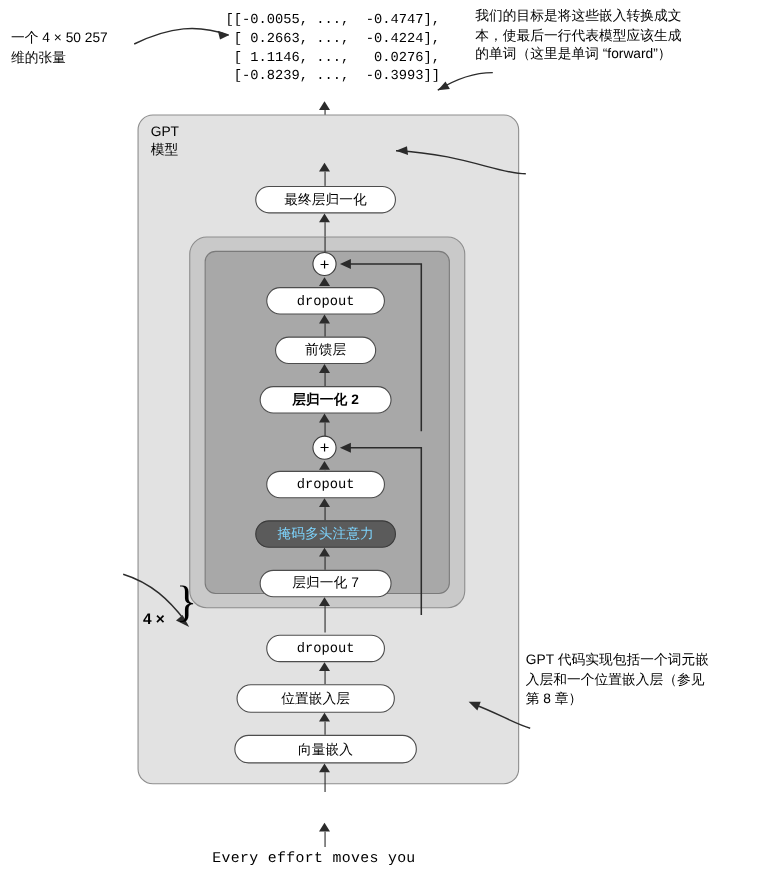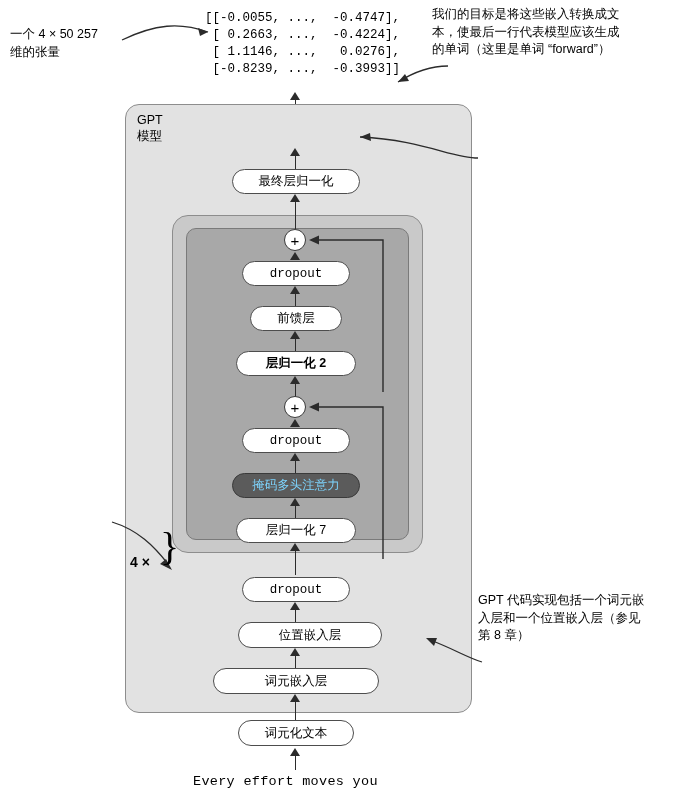--- a/index.html
+++ b/index.html
@@ -244,39 +244,38 @@
   </svg>
 
   <div class="abs repeat-num" style="left:130px; top:554px;">4 ×</div>
   <div class="abs brace" style="left:160px; top:527px;">}</div>
 
   <div class="abs node mono" style="left:242px; top:577px; width:108px; height:25px;">dropout</div>
 
   <div class="abs vline" style="left:295px; top:610px; height:12px;"></div>
   <div class="abs arrowhead-up" style="left:290px; top:602px;"></div>
 
-  <div class="abs node" style="left:238px; top:622px; width:144px; height:26px;">位置嵌入层</div>
+  <div class="abs node" style="left:215px; top:622px; width:144px; height:26px;">位置嵌入层</div>
 
   <div class="abs vline" style="left:295px; top:656px; height:12px;"></div>
   <div class="abs arrowhead-up" style="left:290px; top:648px;"></div>
 
-  <div class="abs node" style="left:213px; top:668px; width:166px; height:26px;">词元嵌入层</div>
+  <div class="abs node" style="left:213px; top:668px; width:166px; height:26px;">向量嵌入</div>
 
   <div class="abs anno" style="left:478px; top:592px; width:206px; white-space:pre-line;">GPT 代码实现包括一个词元嵌
 入层和一个位置嵌入层（参见
 第 8 章）</div>
 
   <svg class="abs" style="left:424px; top:636px;" width="62" height="32">
     <path d="M58,26 C44,22 28,12 6,4" stroke="#2b2b2b" stroke-width="1.3" fill="none"></path>
     <polygon points="2,2 13,2 10,10" fill="#2b2b2b"></polygon>
   </svg>
 
   <div class="abs vline" style="left:295px; top:702px; height:18px;"></div>
   <div class="abs arrowhead-up" style="left:290px; top:694px;"></div>
 
-  <div class="abs node" style="left:238px; top:720px; width:116px; height:26px;">词元化文本</div>
 
   <div class="abs vline" style="left:295px; top:756px; height:14px;"></div>
   <div class="abs arrowhead-up" style="left:290px; top:748px;"></div>
 
   <div class="abs prompt" style="left:193px; top:774px;">Every effort moves you</div>
 
 </div>
 
 </body></html>

